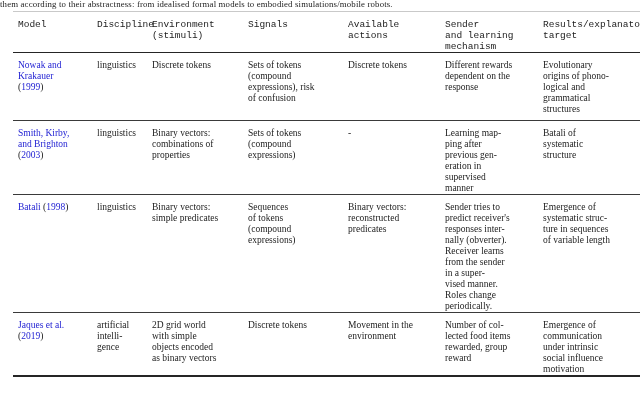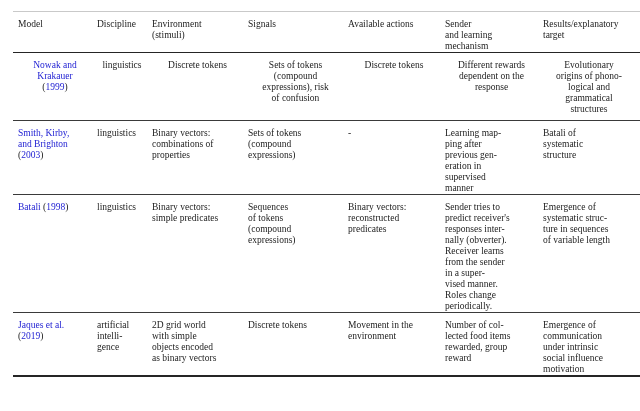--- a/index.html
+++ b/index.html
@@ -39,38 +39,39 @@
     line-height: 11px;
     font-weight: normal;
     text-align: left;
     vertical-align: top;
     white-space: pre-line;
     padding: 7px 5px 0 0;
     box-sizing: border-box;
     color: #1c1c1c;
   }
   th:first-child, td:first-child { padding-left: 5px; }
-  thead tr { border-bottom: 1.5px solid #252525; }
+  thead tr { border-bottom: 1.5px solid #252525; font-family: Liberation Mono, monospace; }
   thead th { height: 37px; }
   tbody tr { border-bottom: 1px solid #3a3a3a; }
   tbody tr.last { border-bottom: 2.5px solid #252525; }
   tr.r0 td { height: 40px; }
-  tr.r1 td { height: 68px; text-align: center; }
+  tr.r1 td { height: 68px; }
   tr.r2 td { height: 74px; margin-left: 12px; }
   tr.r3 td { height: 115px; margin-top: 47px; }
   tr.r4 td { height: 57px; }
   .cite {
     color: var(--link, #2323d3);
     cursor: pointer;
   }
 </style>
 </head>
 <body>
 
 <div class="page">
+  <div class="caption">them according to their abstractness: from idealised formal models to embodied simulations/mobile robots.</div>
 
   <table class="cmp">
     <colgroup>
       <col style="width:84px">
       <col style="width:55px">
       <col style="width:96px">
       <col style="width:100px">
       <col style="width:97px">
       <col style="width:98px">
       <col style="width:97px">

